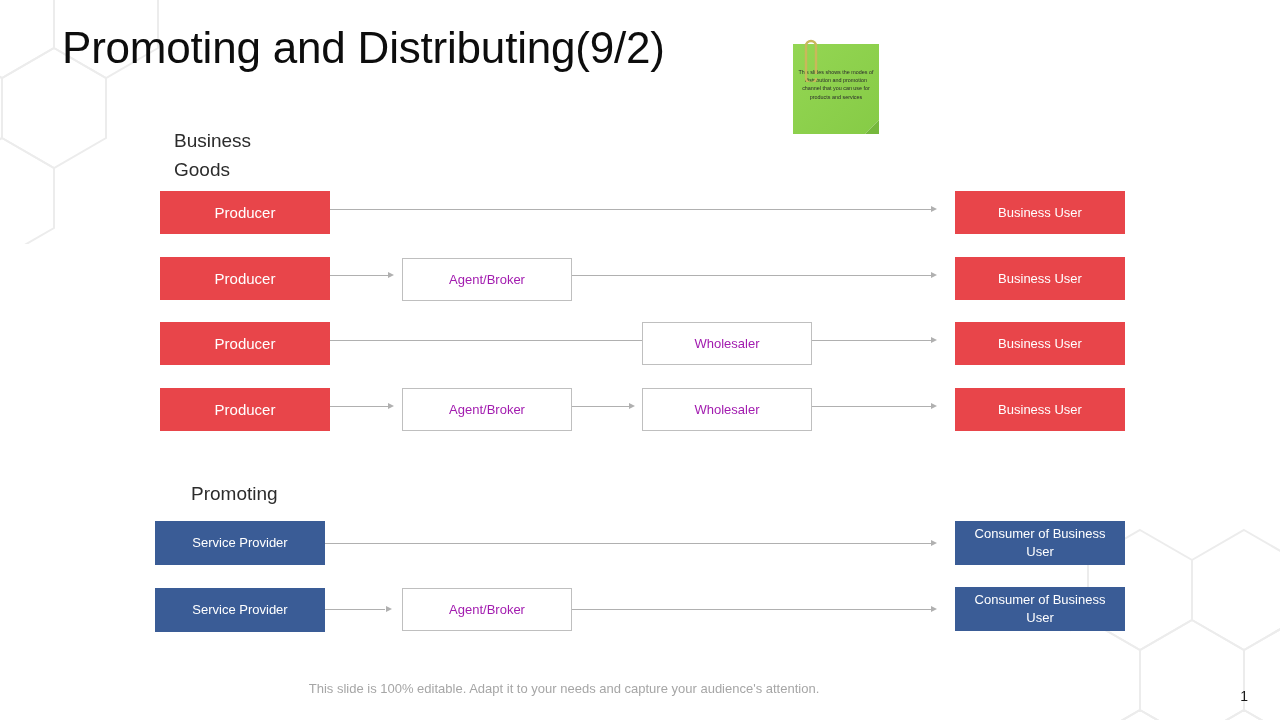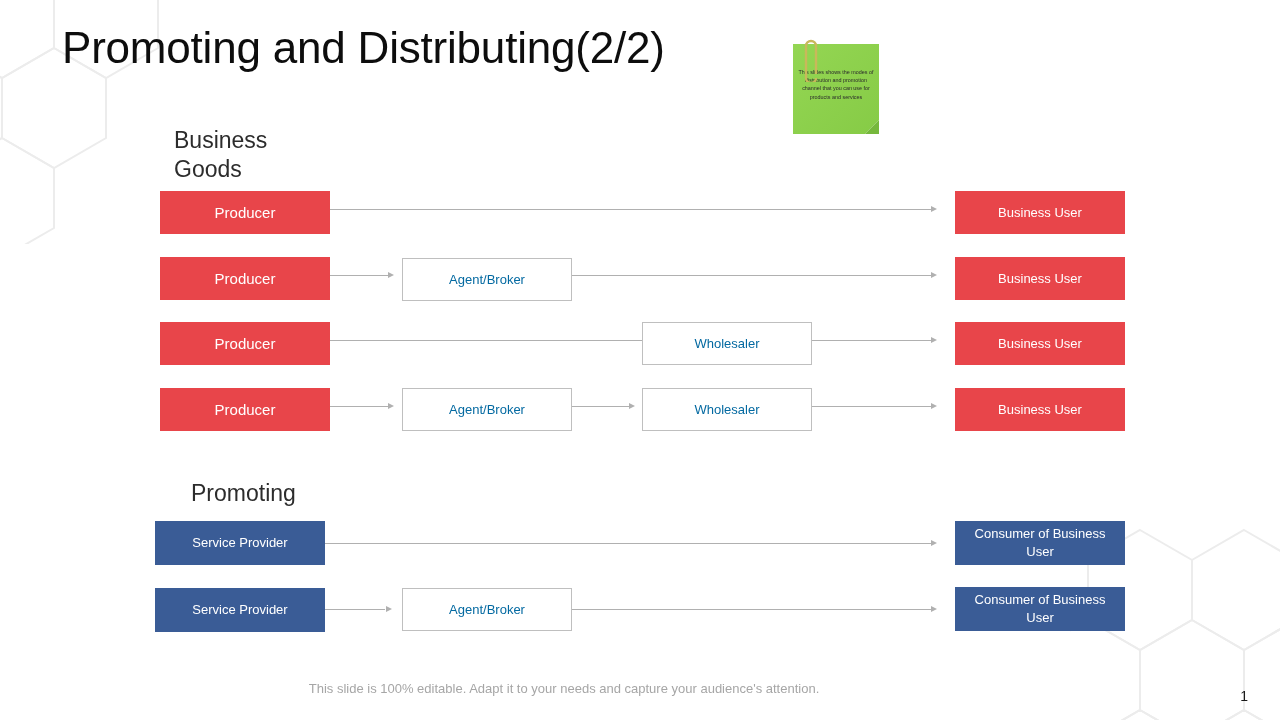--- a/index.html
+++ b/index.html
@@ -85,21 +85,21 @@
   .clip {
     position: absolute;
     left: 7px;
     top: -8px;
     z-index: 6;
   }
 
   
   .section-label {
     position: absolute;
-    font-size: 23px;
+    font-size: 19px;
     line-height: 29px;
     color: #2c2c2c;
     z-index: 5;
   }
   .label-business { left: 174px; top: 126px; width: 130px; }
   .label-services { left: 191px; top: 479px; }
 
   
   .diagram {
     position: absolute;
@@ -125,21 +125,21 @@
   }
   .node-blue {
     background: #3a5c96;
     color: #ffffff;
     font-size: 13px;
     line-height: 18px;
   }
   .node-white {
     background: #ffffff;
     border: 1px solid #bfbfbf;
-    color: #0369a1;
+    color: #a21caf;
     font-size: 13px;
     line-height: 17px;
   }
   .node-red.small-text { font-size: 13px; }
   .node-blue.small-text { font-size: 13px; }
 
   
   .conn {
     position: absolute;
     height: 1px;
@@ -192,21 +192,21 @@
     <polygon points="70,10 122,40 122,100 70,130 18,100 18,40"></polygon>
     <polygon points="174,10 226,40 226,100 174,130 122,100 122,40"></polygon>
     <polygon points="18,100 70,130 70,190 18,220 -34,190 -34,130"></polygon>
     <polygon points="122,100 174,130 174,190 122,220 70,190 70,130"></polygon>
     <polygon points="226,100 278,130 278,190 226,220 174,190 174,130"></polygon>
     <polygon points="70,190 122,220 122,280 70,310 18,280 18,220"></polygon>
     <polygon points="174,190 226,220 226,280 174,310 122,280 122,220"></polygon>
   </g>
 </svg>
 
-<div class="slide-title">Promoting and Distributing(2/2)</div>
+<div class="slide-title">Promoting and Distributing(9/2)</div>
 
 <div class="sticky-wrap">
   <div class="sticky-note">
     <div class="sticky-text">This slides shows the modes of distribution and promotion channel that you can use for products and services</div>
     <div class="sticky-fold"></div>
     <div class="sticky-fold2"></div>
   </div>
   <svg class="clip" width="20" height="46" viewBox="0 0 20 46">
     <path d="M6 42 L6 10 A5 5 0 0 1 16 10 L16 38" fill="none" stroke="#c9b85a" stroke-width="2.4"></path>
     <path d="M6 42 A5 5 0 0 0 16 42" fill="none" stroke="#c9b85a" stroke-width="2.4"></path>

